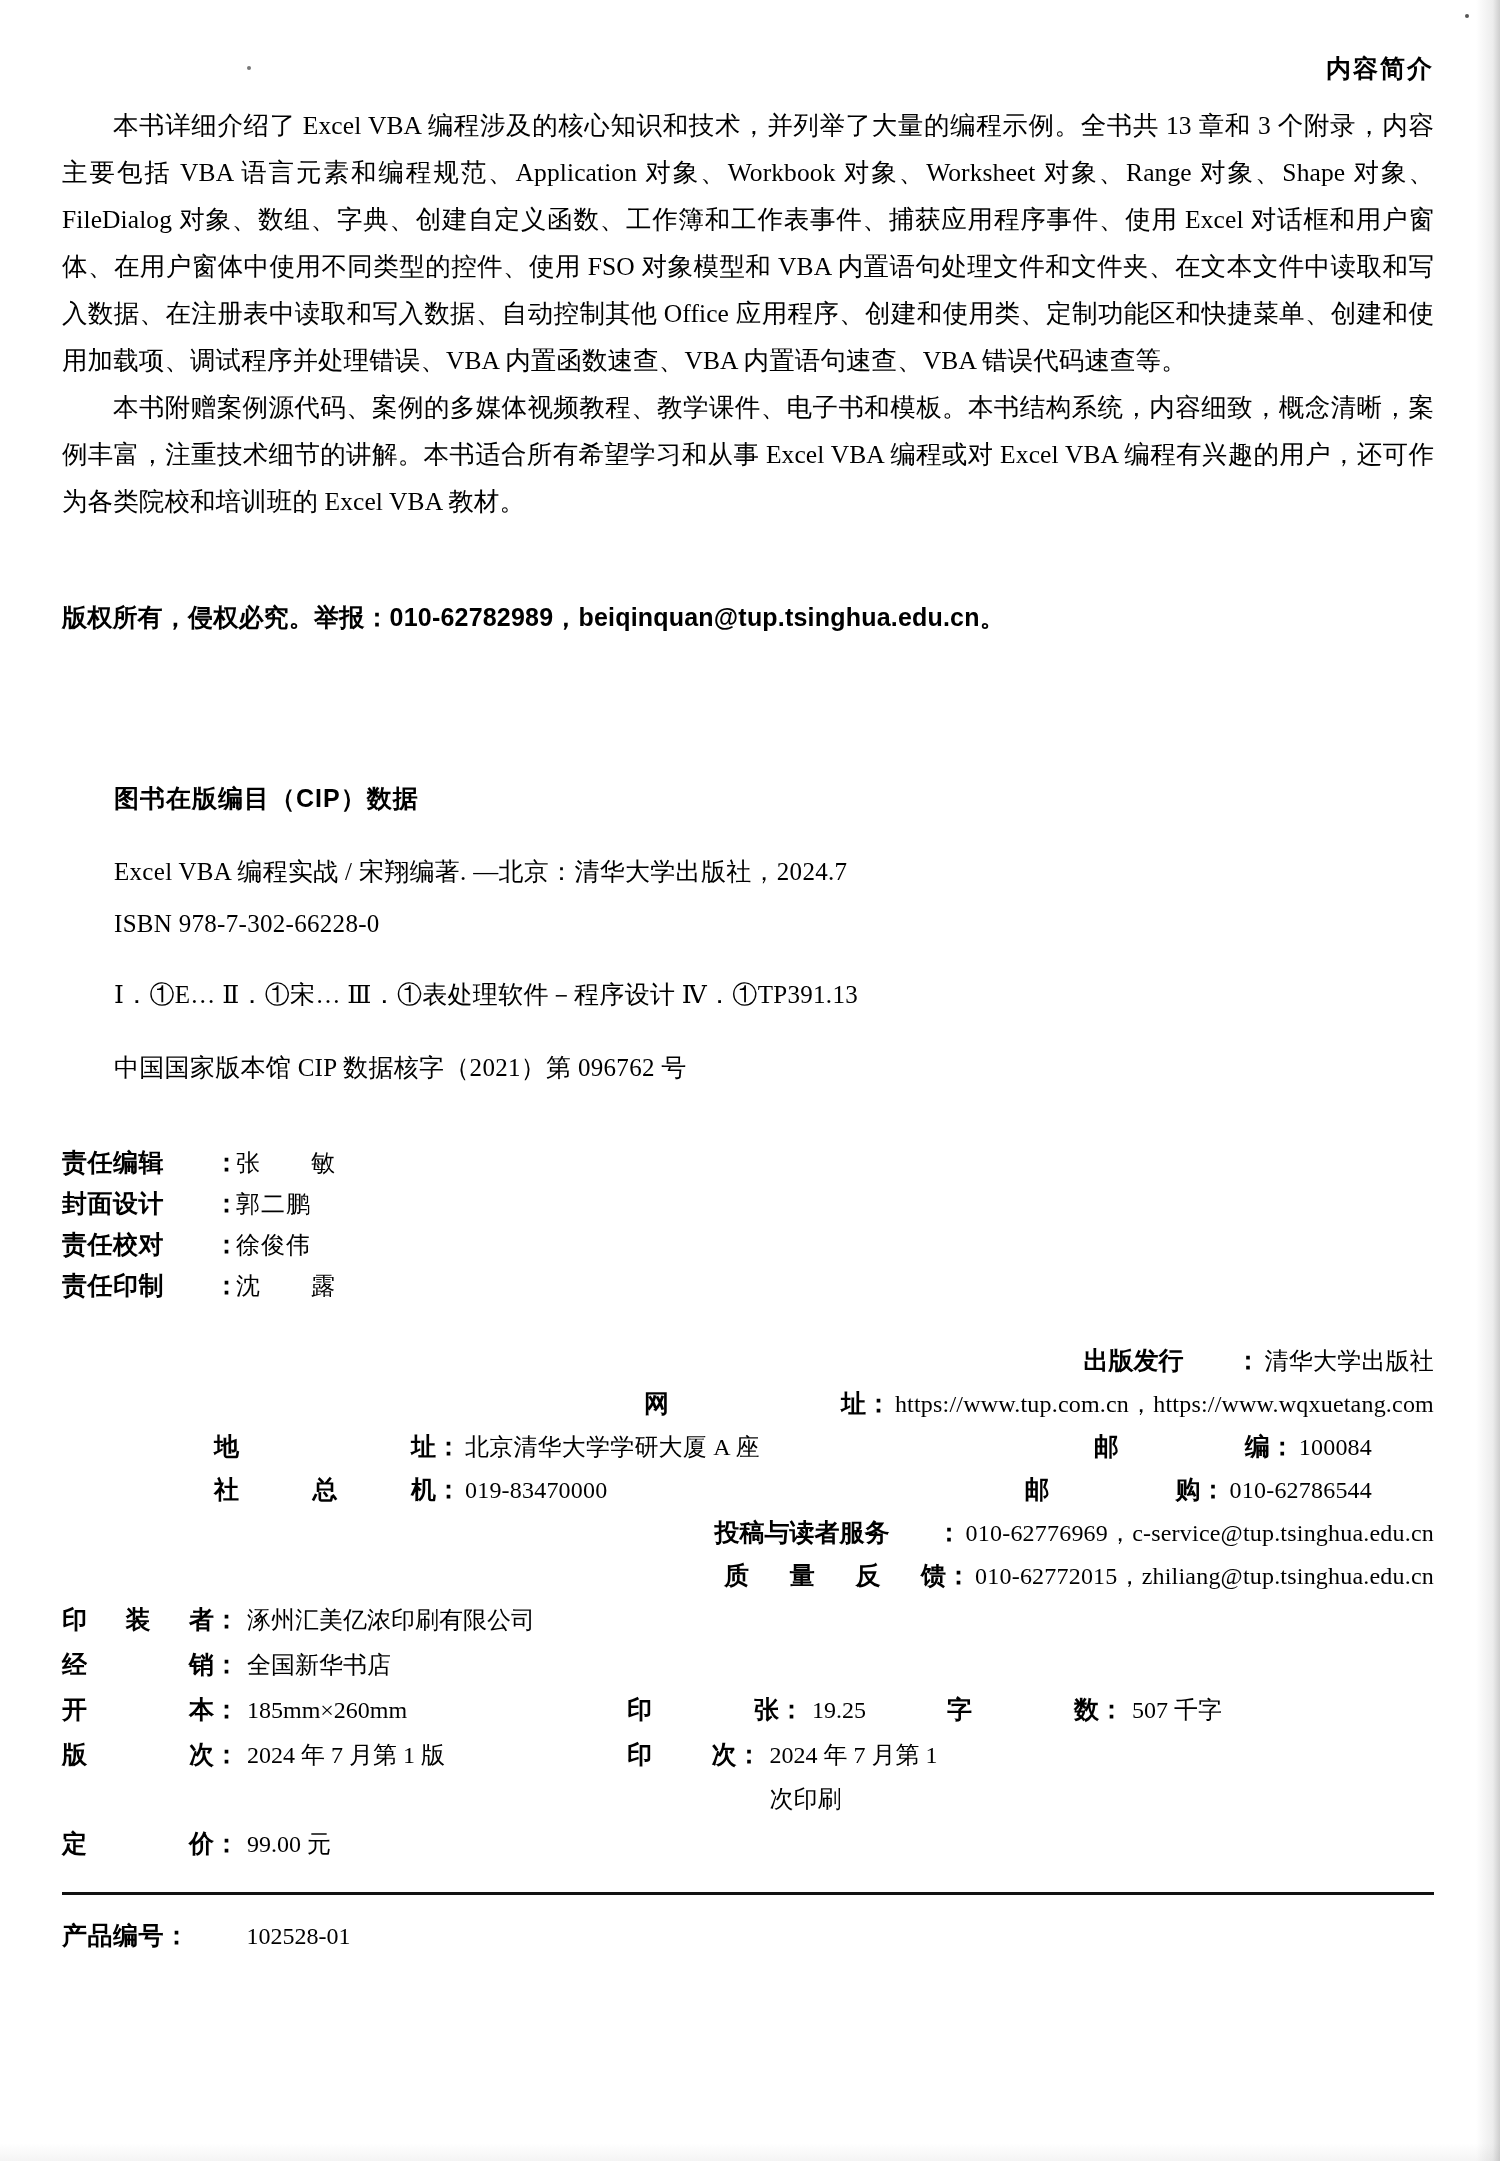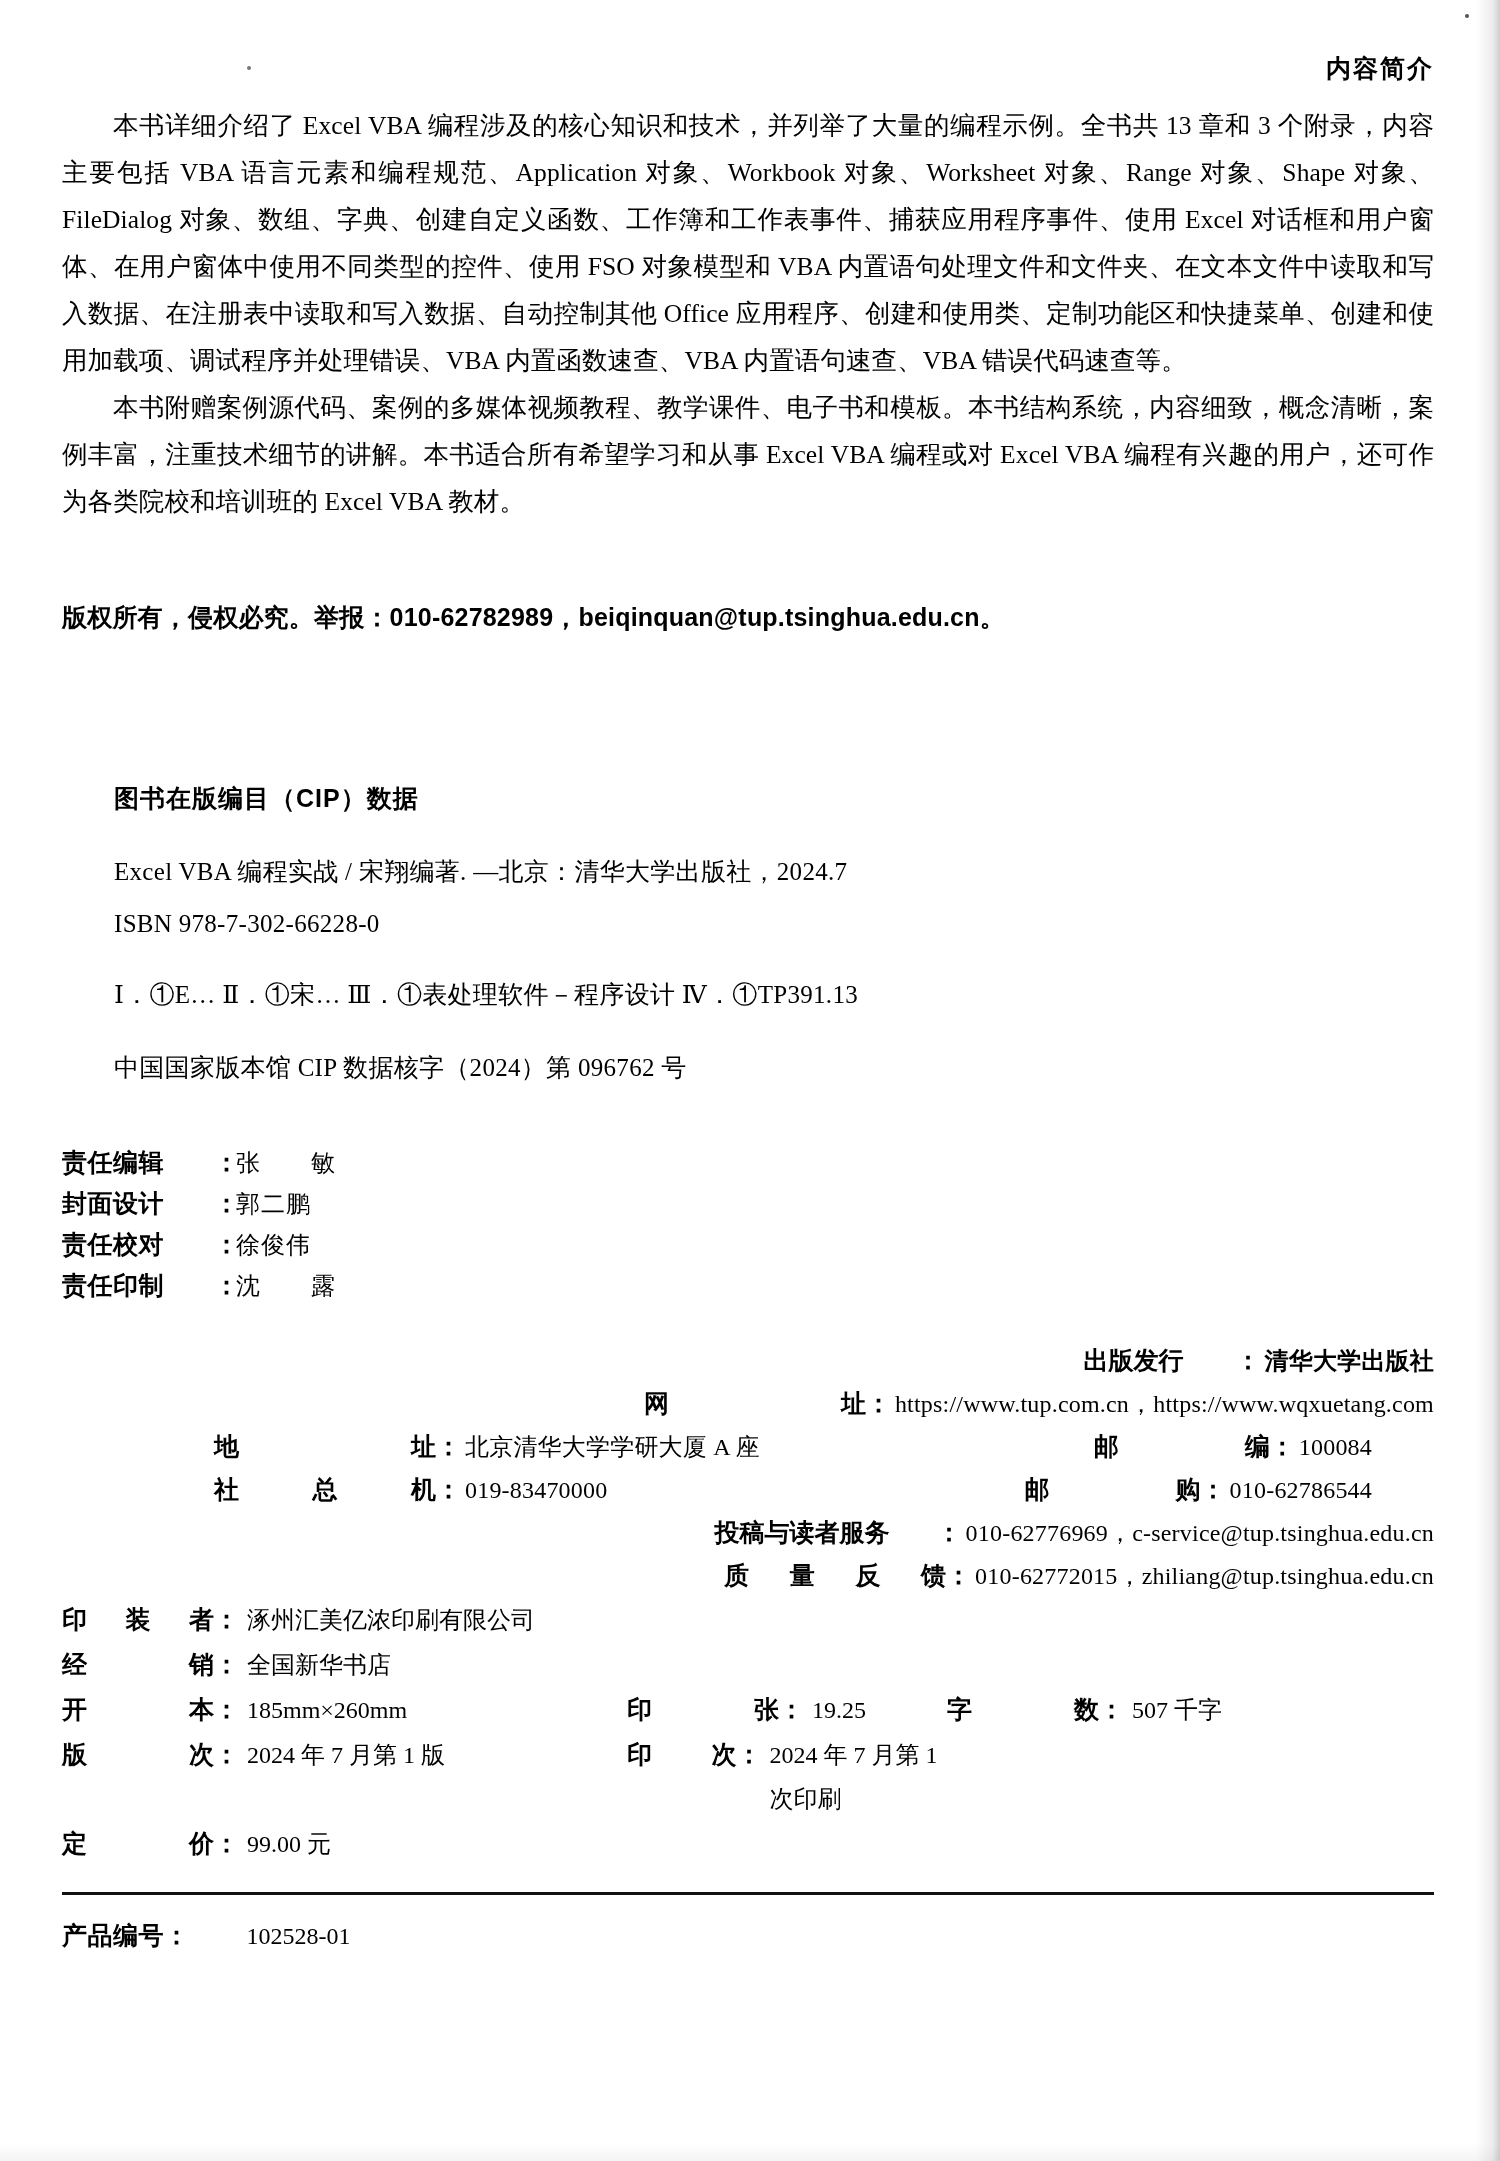--- a/index.html
+++ b/index.html
@@ -149,21 +149,20 @@
     font-size: 25px;
     padding-right: 4px;
   }
   .pub-value {
     font-size: 24px;
     letter-spacing: 0.2px;
   }
   .pub-value.sans {
     font-family: "Liberation Sans", "DejaVu Sans", sans-serif;
     font-size: 24px;
-    font-weight: bold;
   }
   .pub-right {
     display: flex;
     align-items: baseline;
     margin-left: auto;
     padding-right: 62px;
   }
   .pub-right .pub-label.w-right { width: 176px; }
 
   
@@ -242,21 +241,21 @@
       <p>本书附赠案例源代码、案例的多媒体视频教程、教学课件、电子书和模板。本书结构系统，内容细致，概念清晰，案例丰富，注重技术细节的讲解。本书适合所有希望学习和从事 Excel VBA 编程或对 Excel VBA 编程有兴趣的用户，还可作为各类院校和培训班的 Excel VBA 教材。</p>
     </div>
 
     <div class="copyright-line">版权所有，侵权必究。举报：010-62782989，beiqinquan@tup.tsinghua.edu.cn。</div>
 
     <div class="cip-block">
       <div class="cip-heading">图书在版编目（CIP）数据</div>
       <div class="cip-line gap">Excel VBA 编程实战 / 宋翔编著. —北京：清华大学出版社，2024.7</div>
       <div class="cip-line tight">ISBN 978-7-302-66228-0</div>
       <div class="cip-line gap">Ⅰ．①E…  Ⅱ．①宋…  Ⅲ．①表处理软件－程序设计  Ⅳ．①TP391.13</div>
-      <div class="cip-line gap">中国国家版本馆 CIP 数据核字（2024）第 096762 号</div>
+      <div class="cip-line gap">中国国家版本馆 CIP 数据核字（2021）第 096762 号</div>
     </div>
 
     <div class="credits">
       <div class="credit-row">
         <span class="credit-label">责任编辑</span>
         <span class="credit-colon">：</span>
         <span class="credit-value">张　　敏</span>
       </div>
       <div class="credit-row">
         <span class="credit-label">封面设计</span>

